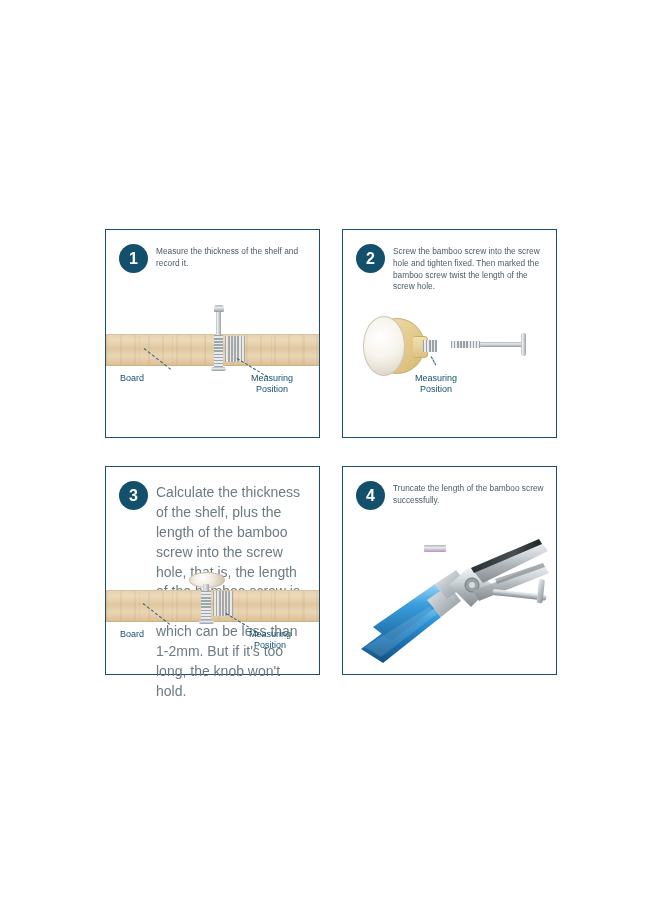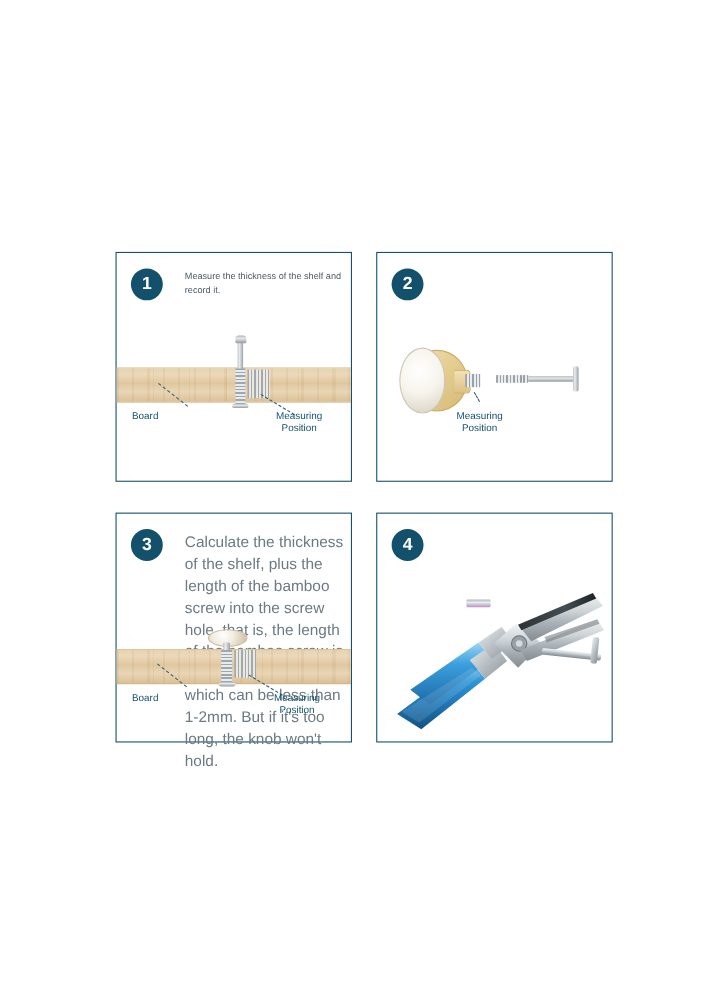--- a/index.html
+++ b/index.html
@@ -67,21 +67,21 @@
     color: #ffffff;
     font-size: 16px;
     font-weight: bold;
     display: flex;
     align-items: center;
     justify-content: center;
   }
 
   .ptext {
     position: absolute;
-    left: 62px;
+    left: 50px;
     top: 16px;
     width: 152px;
     font-size: 8.3px;
     line-height: 1.42;
     color: #4b5a63;
   }
   .ptext.small {
     font-size: 14px;
     line-height: 1.42;
     color: #6c7a82;
@@ -195,20 +195,21 @@
       <div class="dashline" style="left:38px; top:118px; width:34px; transform:rotate(38deg); transform-origin:left center;"></div>
       <div class="lbl" style="left:14px; top:143px;">Board</div>
 
       <div class="dashline" style="left:131px; top:128px; width:36px; transform:rotate(31deg); transform-origin:left center;"></div>
       <div class="lbl center" style="left:129px; top:143px; width:74px; white-space:pre-line;">Measuring
 Position</div>
     </div>
 
     <div class="panel p2">
       <div class="badge">2</div>
+      <div class="ptext">Screw the bamboo screw into the screw hole and tighten fixed. Then marked the bamboo screw twist the length of the screw hole.</div>
 
       <div class="knob-side" style="left:26px; top:88px; width:54px; height:54px;"></div>
       <div class="knob-face" style="left:20px; top:86px; width:40px; height:58px;"></div>
       <div class="knob-neck" style="left:70px; top:106px; width:14px; height:20px; border-radius:2px 4px 4px 2px;"></div>
 
       <div class="thread-h" style="left:80px; top:110px; width:14px; height:12px;"></div>
 
       <div class="thread-h" style="left:108px; top:111px; width:30px; height:7px;"></div>
       <div class="metal-h" style="left:137px; top:112px; width:43px; height:5px; border-radius:1px;"></div>
       <div class="metal-v" style="left:178px; top:103px; width:5px; height:23px; border-radius:2px;"></div>
@@ -233,20 +234,21 @@
       <div class="dashline" style="left:37px; top:136px; width:34px; transform:rotate(38deg); transform-origin:left center;"></div>
       <div class="lbl" style="left:14px; top:162px;">Board</div>
 
       <div class="dashline" style="left:120px; top:146px; width:36px; transform:rotate(31deg); transform-origin:left center;"></div>
       <div class="lbl center" style="left:125px; top:162px; width:78px; white-space:pre-line;">Measuring
 Position</div>
     </div>
 
     <div class="panel p4">
       <div class="badge">4</div>
+      <div class="ptext">Truncate the length of the bamboo screw successfully.</div>
 
       <div class="plier-wrap">
 
         <div class="cutpiece" style="left:81px; top:78px; width:22px; height:7px;"></div>
 
         <svg width="215" height="209" viewBox="0 0 215 209" style="position:absolute;left:0;top:0;">
           <defs>
             <linearGradient id="steel" x1="0" y1="0" x2="0" y2="1">
               <stop offset="0%" stop-color="#f2f4f5"></stop>
               <stop offset="38%" stop-color="#cdd3d7"></stop>

